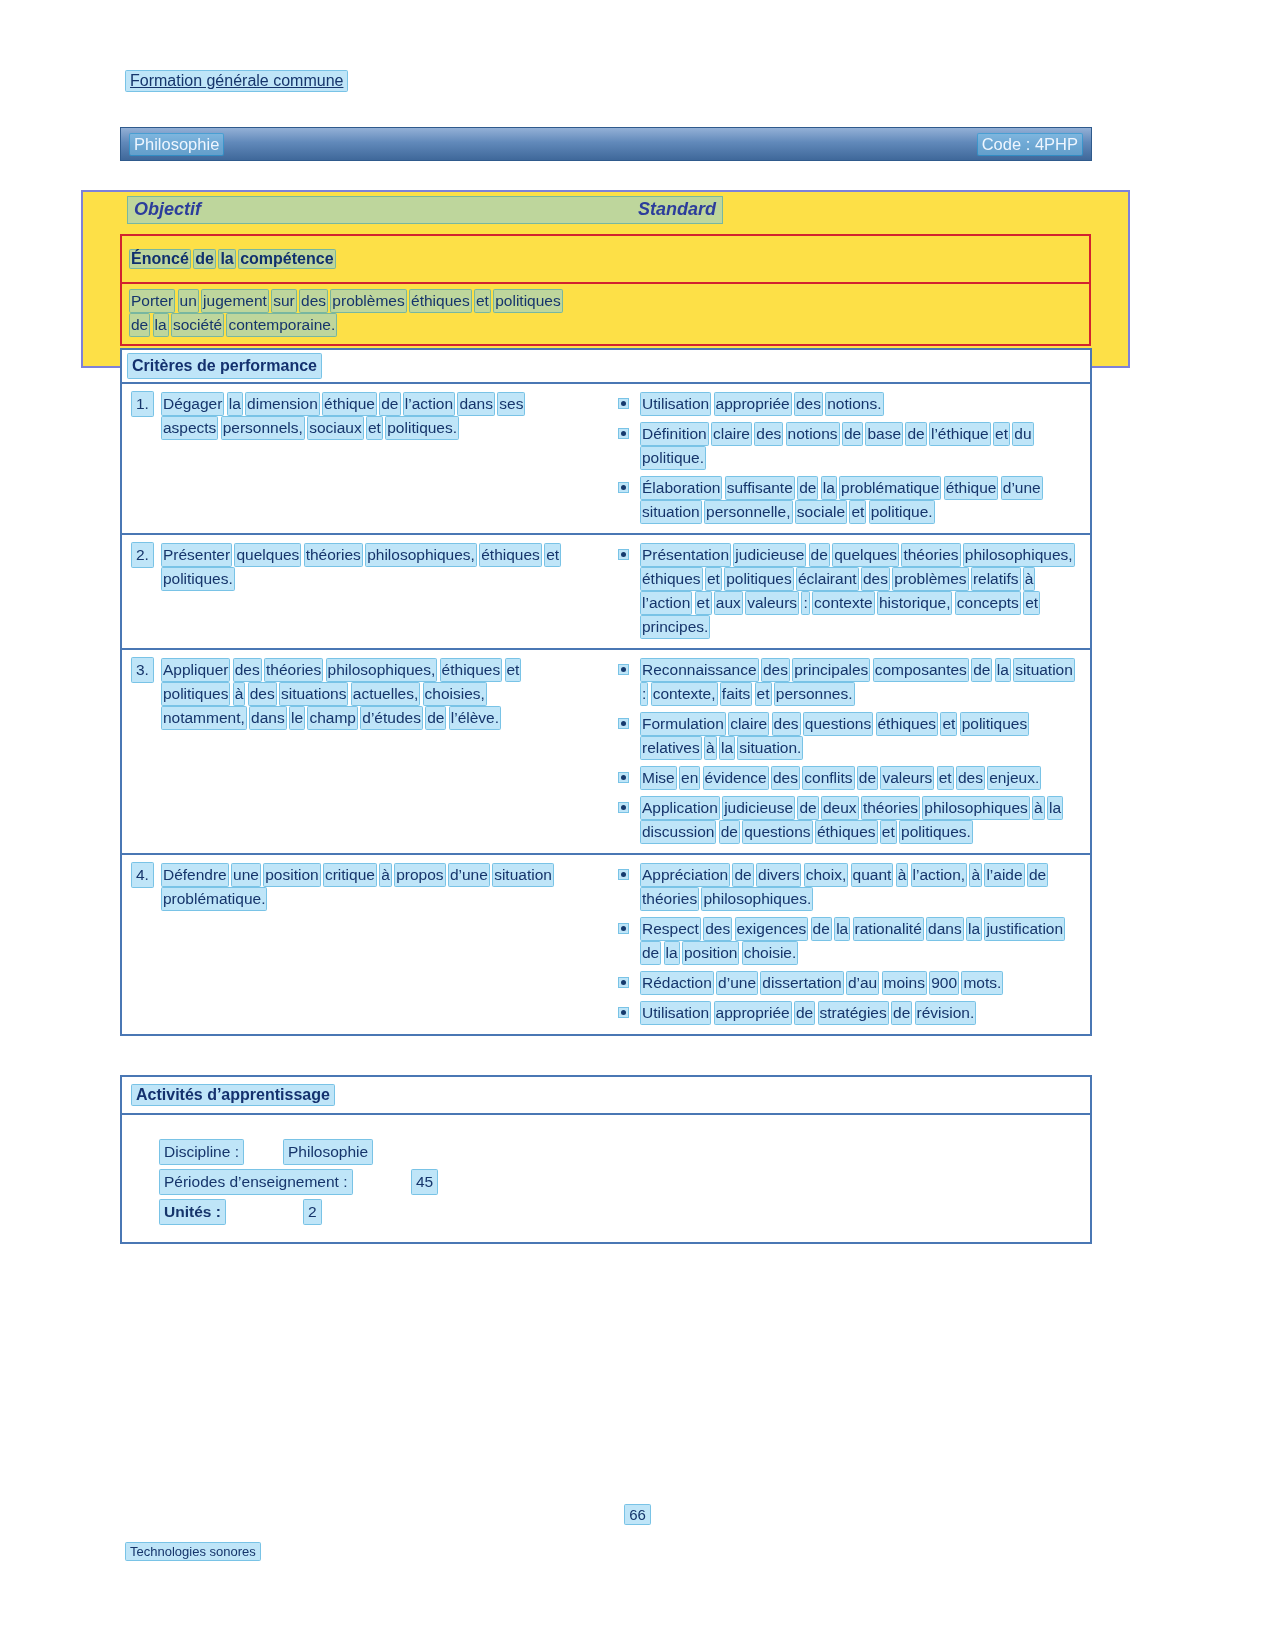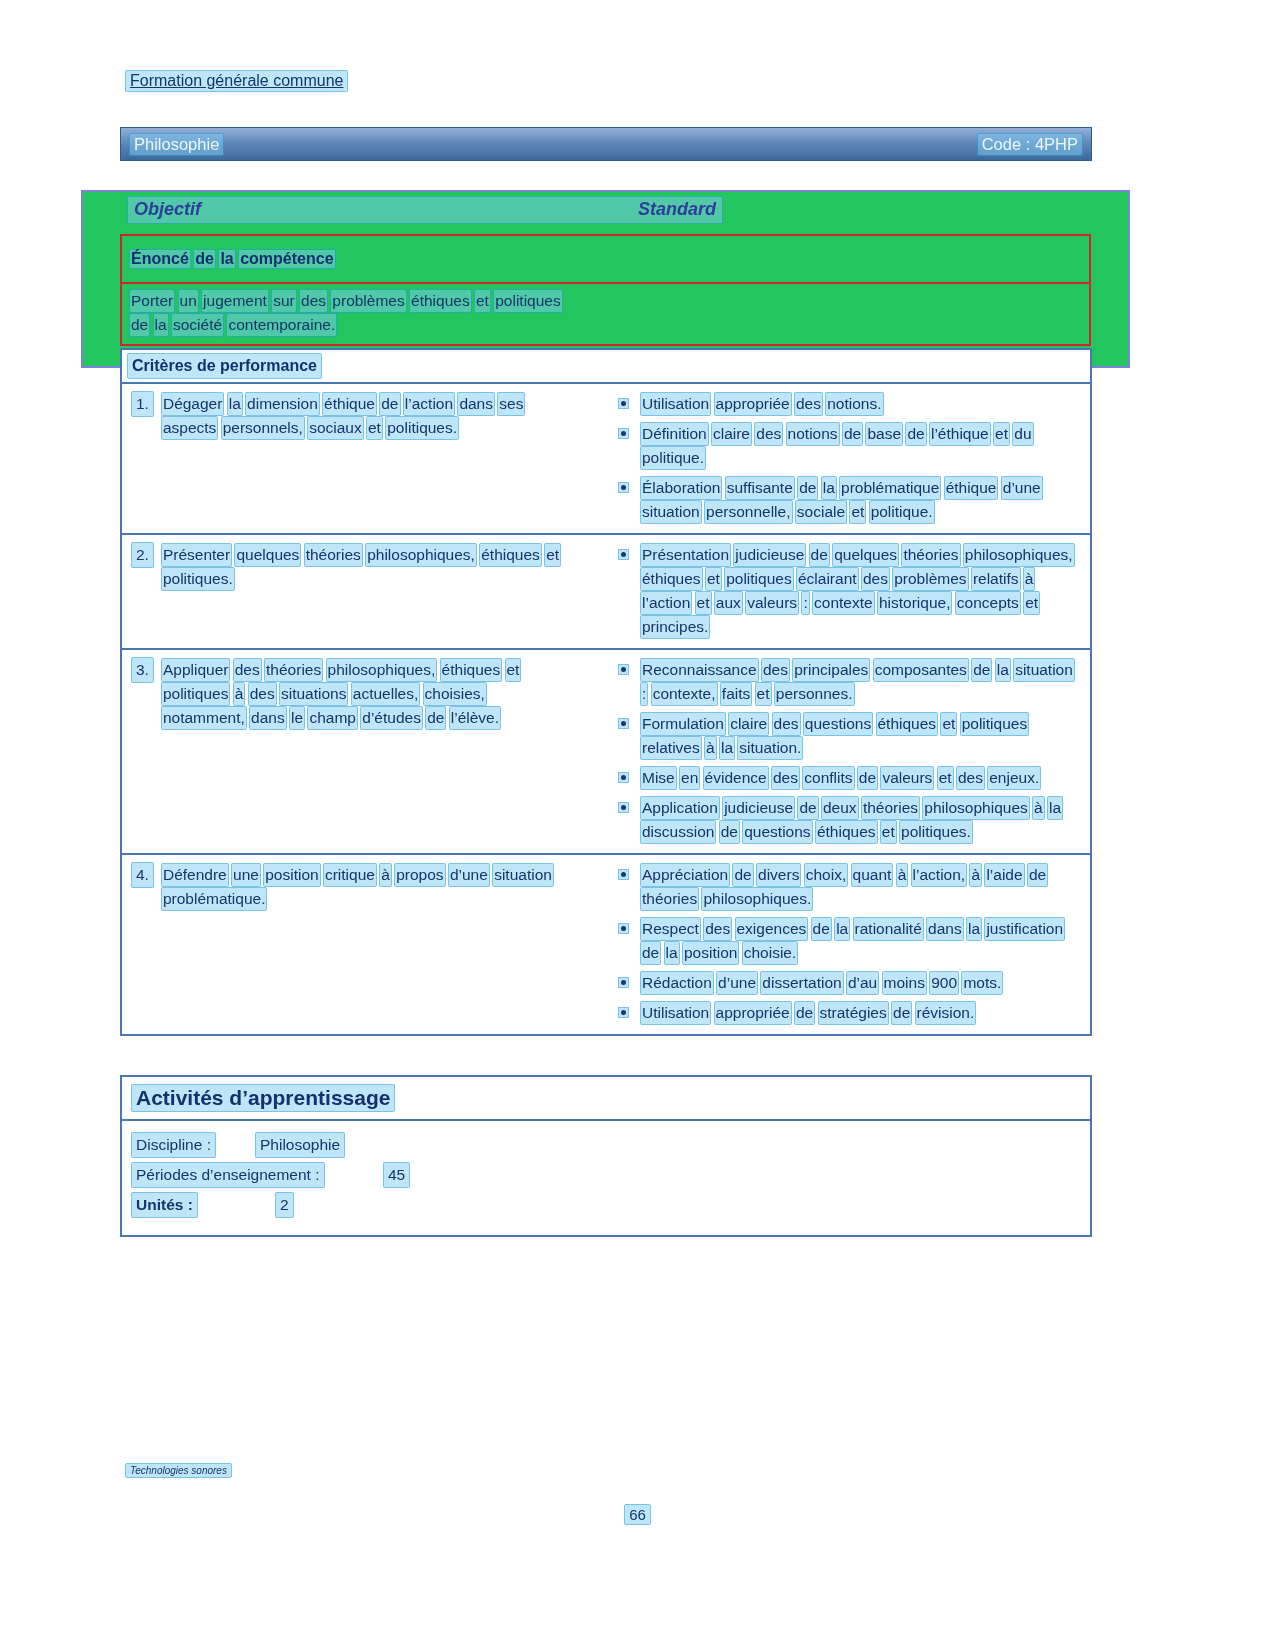--- a/index.html
+++ b/index.html
@@ -36,21 +36,21 @@
     left:120px; top:127px; width:972px; height:34px; box-sizing:border-box;
     background:linear-gradient(180deg, #93b0d6 0%, #6189ba 45%, #3f689a 100%);
     border:1px solid #2f5a8c;
     display:flex; justify-content:space-between; align-items:center;
     padding:0 9px; font-size:16.5px;
   }
   .course-bar .hl-box { color:#eef6ff; }
 
   .obj-panel {
     left:81px; top:190px; width:1049px; height:178px; box-sizing:border-box;
-    background:#22c55e; border:2px solid #7e81d9;
+    background:#fde047; border:2px solid #7e81d9;
   }
   .objstd-line {
     position:absolute; left:45px; top:5px; width:594px; box-sizing:border-box;
     display:flex; justify-content:space-between;
     font-size:18px; font-weight:bold; font-style:italic; color:#2c3d9b;
     background:rgba(128,203,242,0.5);
     box-shadow:0 0 0 1px rgba(38,158,214,0.62);
     padding:2px 6px 3px;
   }
   .enonce-box {
@@ -85,29 +85,29 @@
     box-shadow:0 0 0 1px rgba(38,158,214,0.62);
     position:relative;
   }
   .blt-box::after {
     content:""; position:absolute; left:2px; top:2px; width:5px; height:5px;
     background:#163a6e; border-radius:50%;
   }
   .ctxt { display:inline-block; max-width:435px; }
 
   .act-box { left:120px; top:1075px; width:972px; box-sizing:border-box; border:2px solid #4a77b4; background:#ffffff; }
-  .act-title { padding:8px 10px; border-bottom:2px solid #4a77b4; font-weight:bold; font-size:21px; color:#14316e; }
-  .act-body { padding:8px 10px 12px; }
+  .act-title { padding:8px 10px; border-bottom:2px solid #4a77b4; font-weight:bold; font-size:16px; color:#14316e; }
+  .act-body { padding:21px 10px 12px;margin-left:28px; }
   .act-row { display:flex; margin:4px 0 6px; line-height:22px; }
   .act-label { flex:none; }
   .lab-a { width:124px; }
   .lab-b { width:252px; }
   .lab-c { width:144px;font-weight:bold; }
 
-  #footer-program { left:126px; top:1464px; font-size:10px;font-style:italic; }
+  #footer-program { left:126px; top:1543px; font-size:13px; }
   #page-num { left:0; top:1505px; width:100%; text-align:center; font-size:15px; }
 </style>
 </head>
 <body>
 
 <div>
 
   <div id="header-note" class="abs">
     <span class="hl-box">Formation générale commune</span>
   </div>

